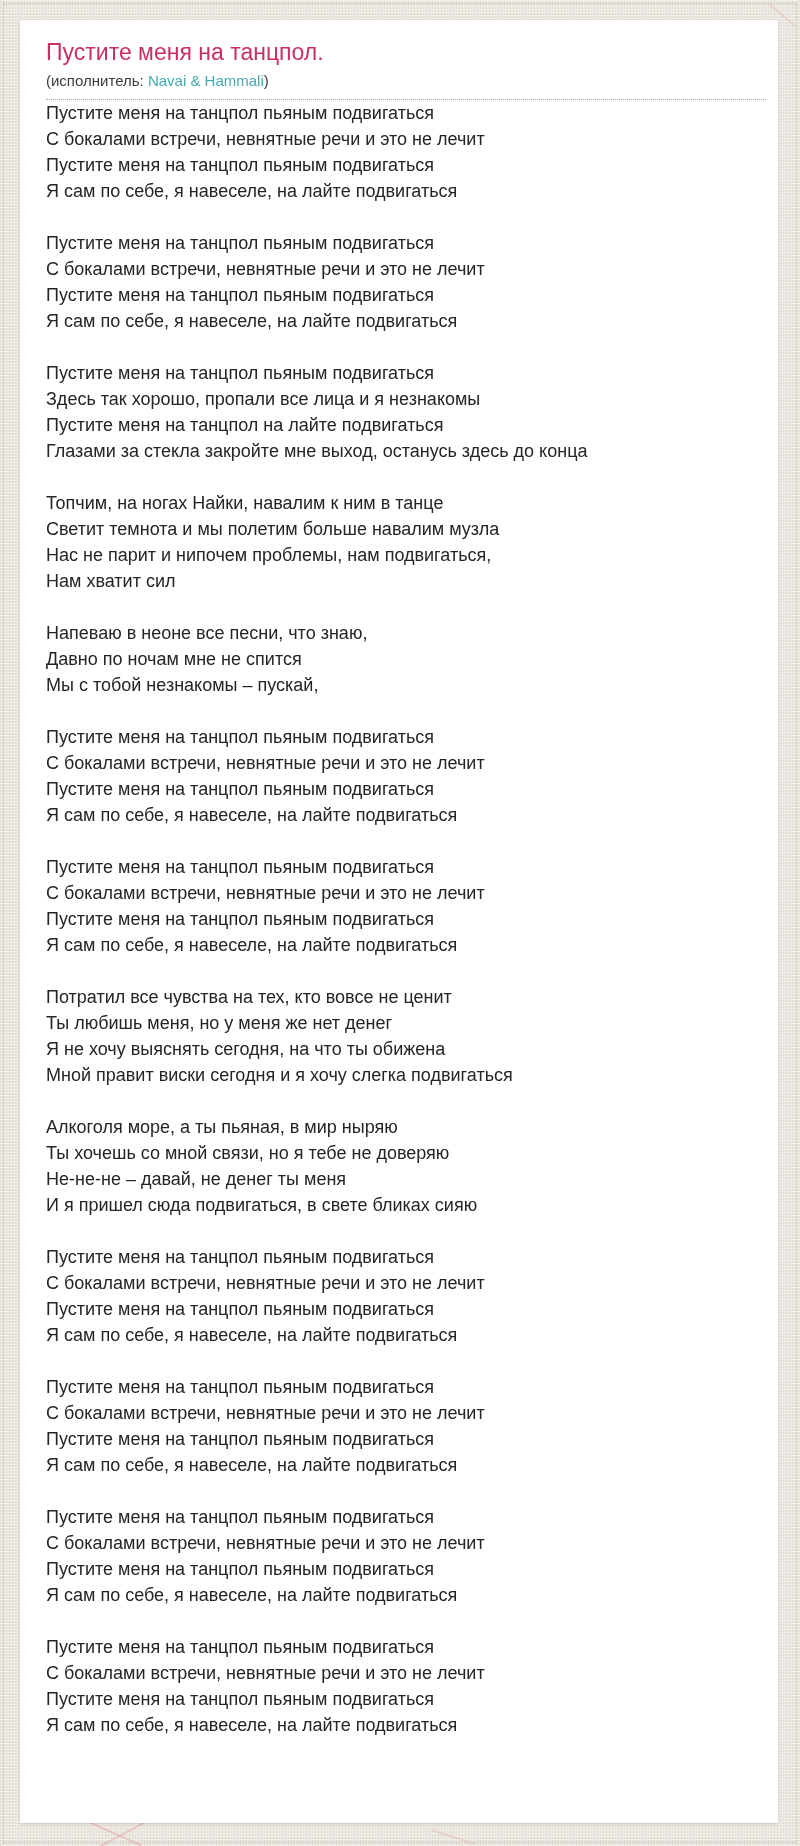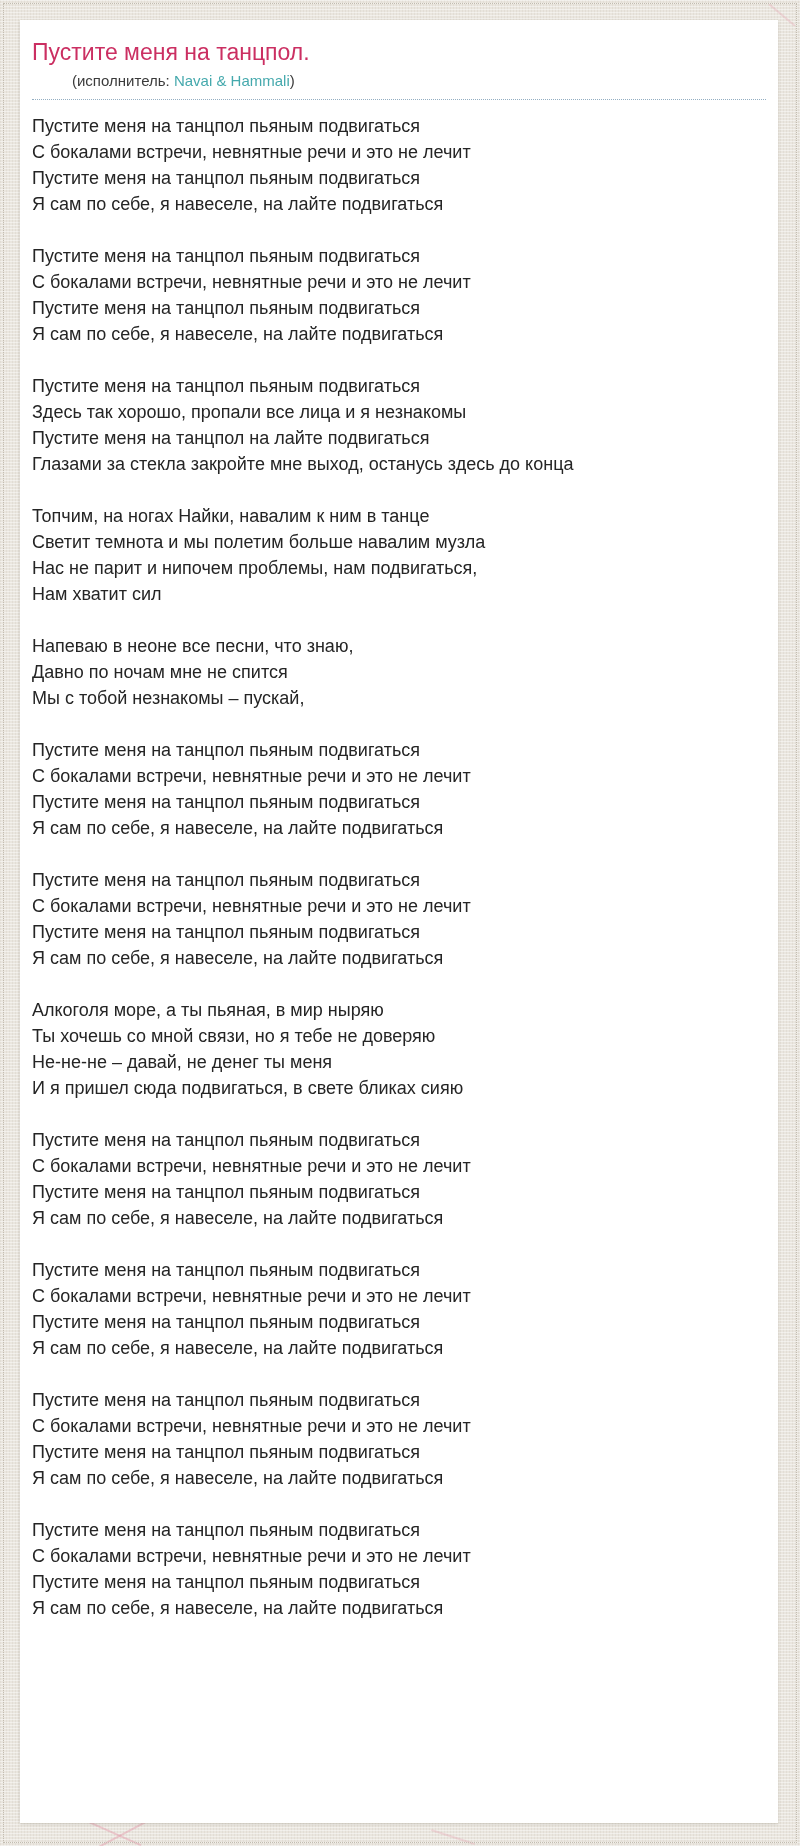--- a/index.html
+++ b/index.html
@@ -29,38 +29,38 @@
     position:absolute;height:2px;background:var(--thread-pink);opacity:.45;border-radius:2px;z-index:1;
   }
   .thread.t1{width:90px;left:55px;top:1826px;transform:rotate(24deg);}
   .thread.t2{width:60px;left:95px;top:1832px;transform:rotate(-28deg);}
   .thread.t3{width:46px;left:430px;top:1836px;transform:rotate(18deg);opacity:.3;}
   .thread.t4{width:34px;left:765px;top:14px;transform:rotate(40deg);opacity:.3;}
   .card{
     position:absolute;left:20px;top:20px;width:758px;height:1803px;
     background:var(--card-background);
     box-shadow:0 1px 3px rgba(120,110,95,.28);
-    padding:18px 24px 0 12px;z-index:2;
+    padding:18px 24px 0 26px;z-index:2;
   }
   h1.song-title{
     margin:0;font-size:23px;line-height:28px;font-weight:400;
     color:var(--title);letter-spacing:0;
   }
   .artist-line{
-    margin-top:5px;font-size:15px;line-height:19px;color:#3b3b3b;margin-left:40px;
+    margin-top:5px;font-size:15px;line-height:19px;color:#3b3b3b;
   }
   .artist-line a{
     color:var(--artist-link);text-decoration:none;cursor:pointer;
   }
   .separator{
     margin-top:9px;height:0;border-bottom:1px dotted var(--separator-dots);
     margin-right:-12px;
   }
   .lyrics{
-    margin-top:13px;font-size:18px;line-height:26px;color:var(--body-text);
+    font-size:18px;line-height:26px;color:var(--body-text);
   }
   .block{margin:0 0 26px 0;}
   .line{white-space:nowrap;}
 </style>
 </head>
 <body>
 
 <div class="page-border"></div>
 <div class="thread t1"></div>
 <div class="thread t2"></div>
@@ -107,20 +107,26 @@
         <div class="line">Пустите меня на танцпол пьяным подвигаться</div>
         <div class="line">Я сам по себе, я навеселе, на лайте подвигаться</div>
       </div>
       <div class="block">
         <div class="line">Пустите меня на танцпол пьяным подвигаться</div>
         <div class="line">С бокалами встречи, невнятные речи и это не лечит</div>
         <div class="line">Пустите меня на танцпол пьяным подвигаться</div>
         <div class="line">Я сам по себе, я навеселе, на лайте подвигаться</div>
       </div>
       <div class="block">
+        <div class="line">Потратил все чувства на тех, кто вовсе не ценит</div>
+        <div class="line">Ты любишь меня, но у меня же нет денег</div>
+        <div class="line">Я не хочу выяснять сегодня, на что ты обижена</div>
+        <div class="line">Мной правит виски сегодня и я хочу слегка подвигаться</div>
+      </div>
+      <div class="block">
         <div class="line">Алкоголя море, а ты пьяная, в мир ныряю</div>
         <div class="line">Ты хочешь со мной связи, но я тебе не доверяю</div>
         <div class="line">Не-не-не – давай, не денег ты меня</div>
         <div class="line">И я пришел сюда подвигаться, в свете бликах сияю</div>
       </div>
       <div class="block">
         <div class="line">Пустите меня на танцпол пьяным подвигаться</div>
         <div class="line">С бокалами встречи, невнятные речи и это не лечит</div>
         <div class="line">Пустите меня на танцпол пьяным подвигаться</div>
         <div class="line">Я сам по себе, я навеселе, на лайте подвигаться</div>

